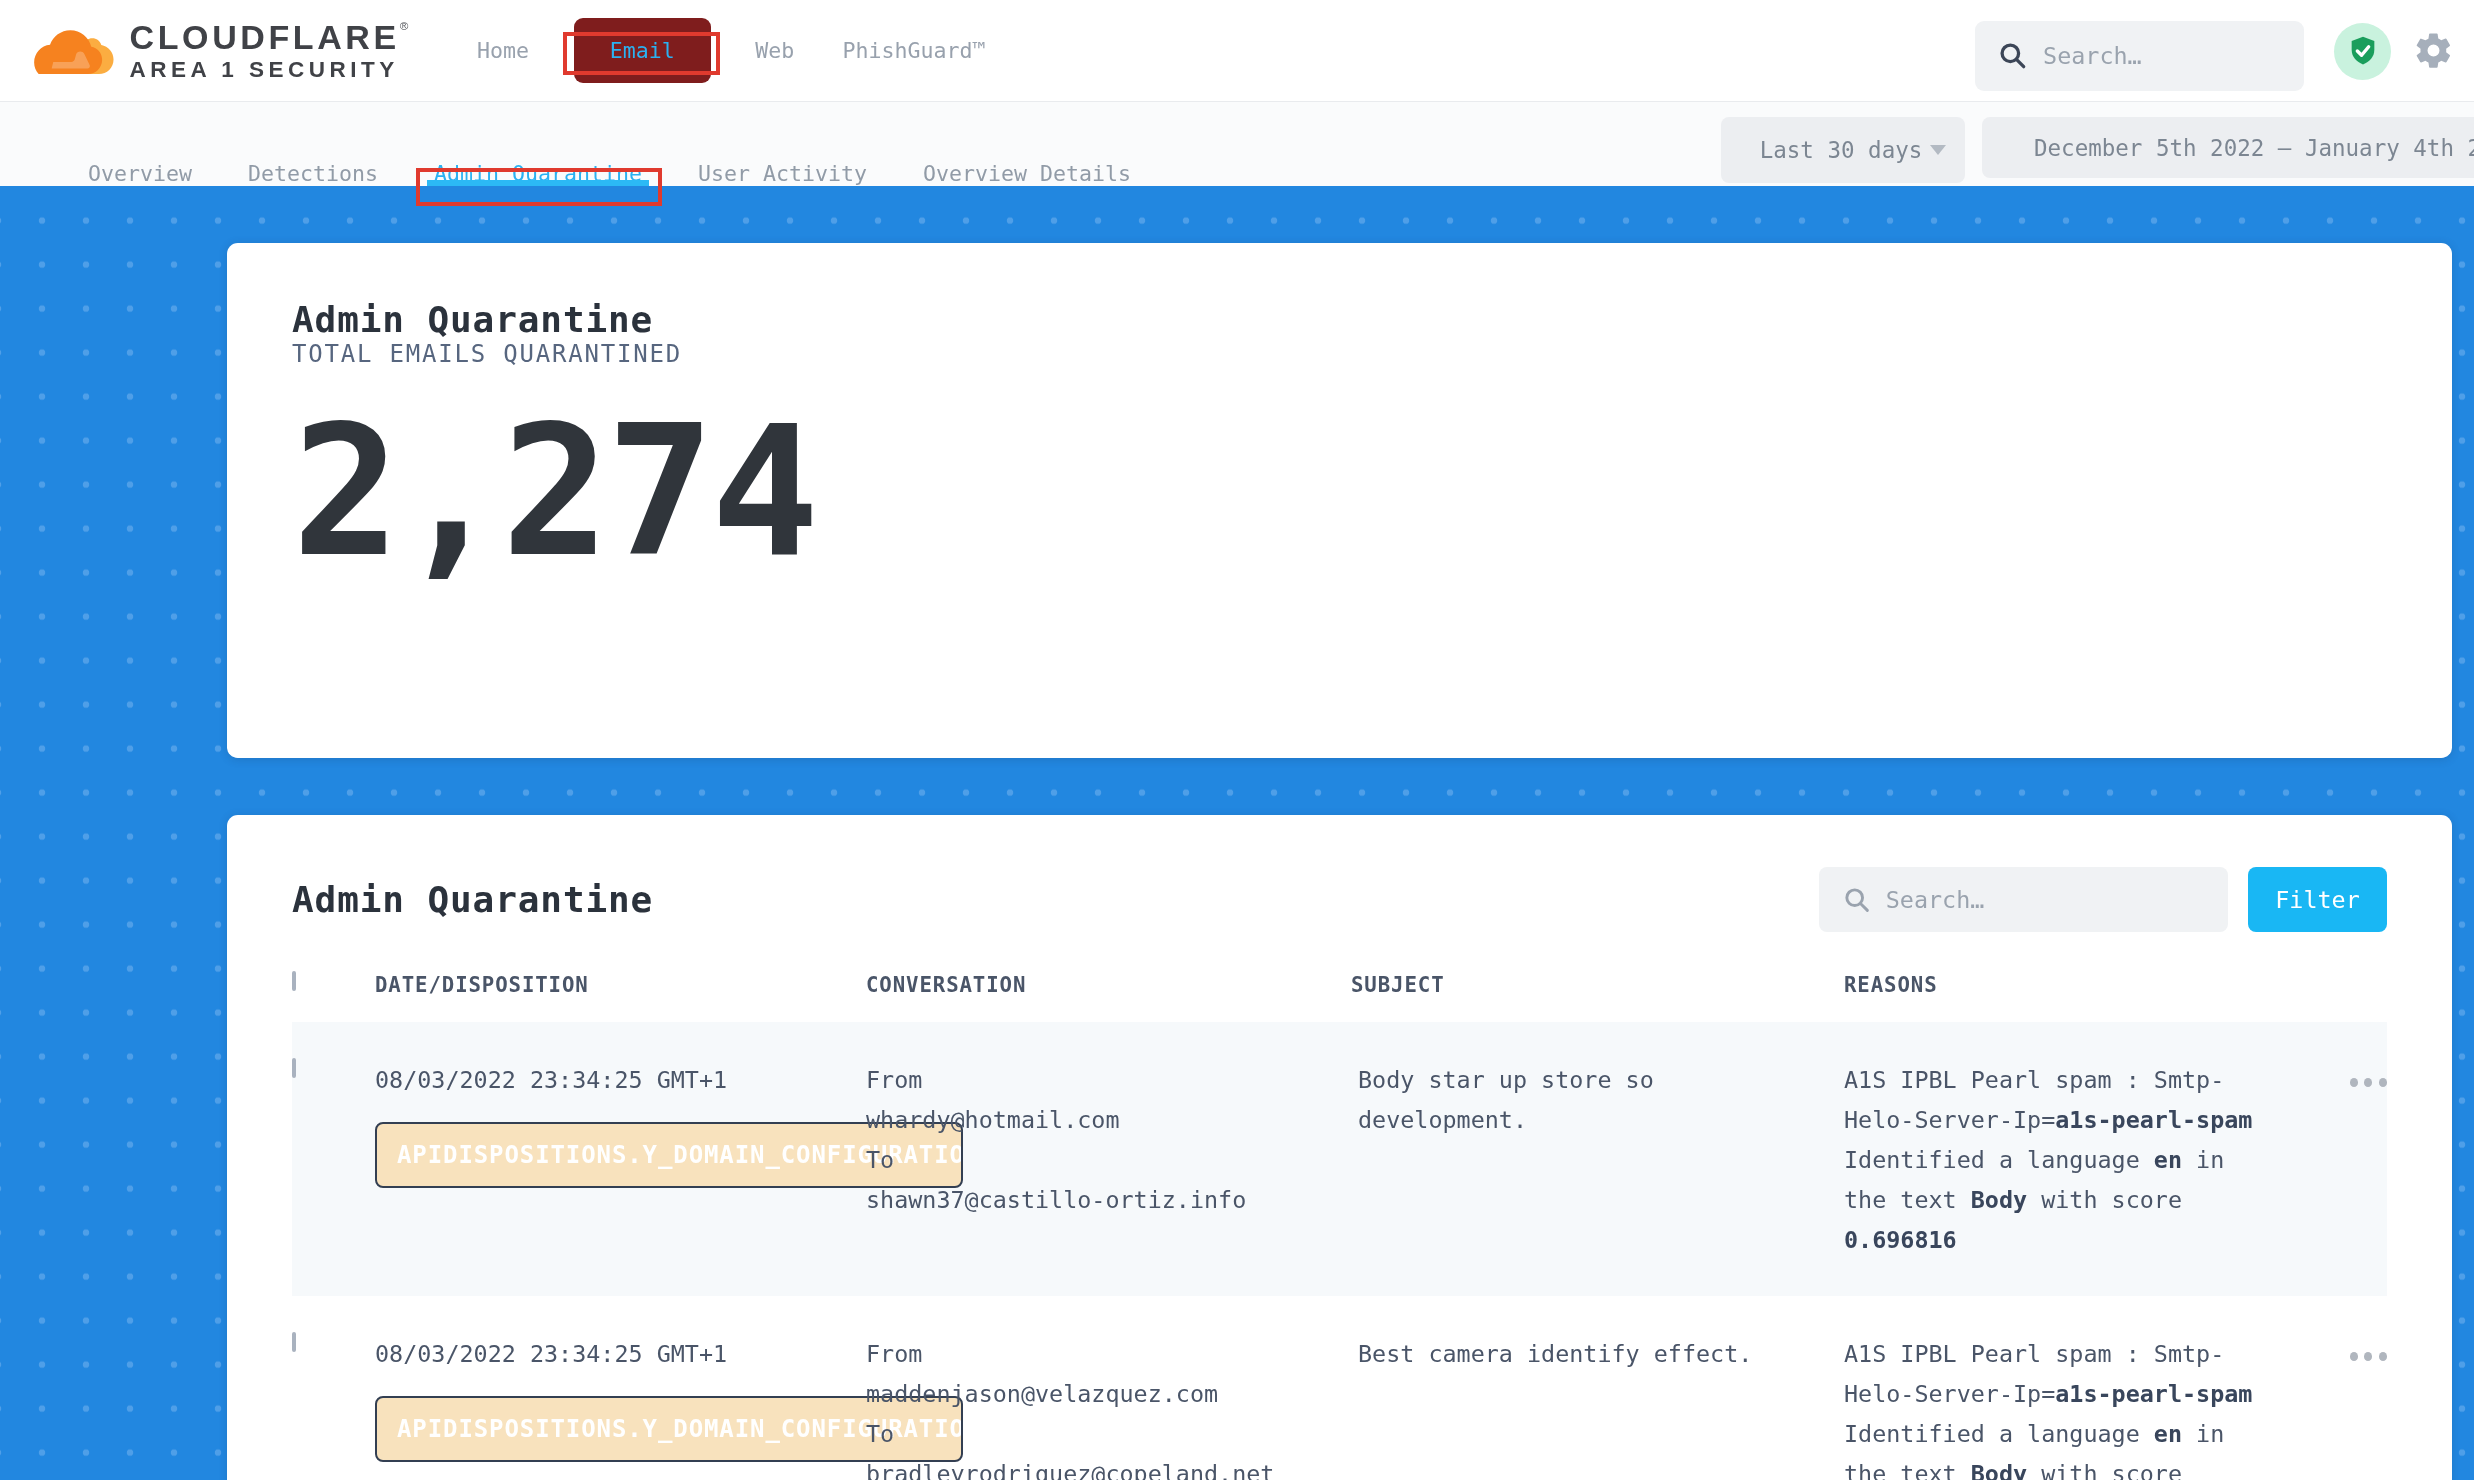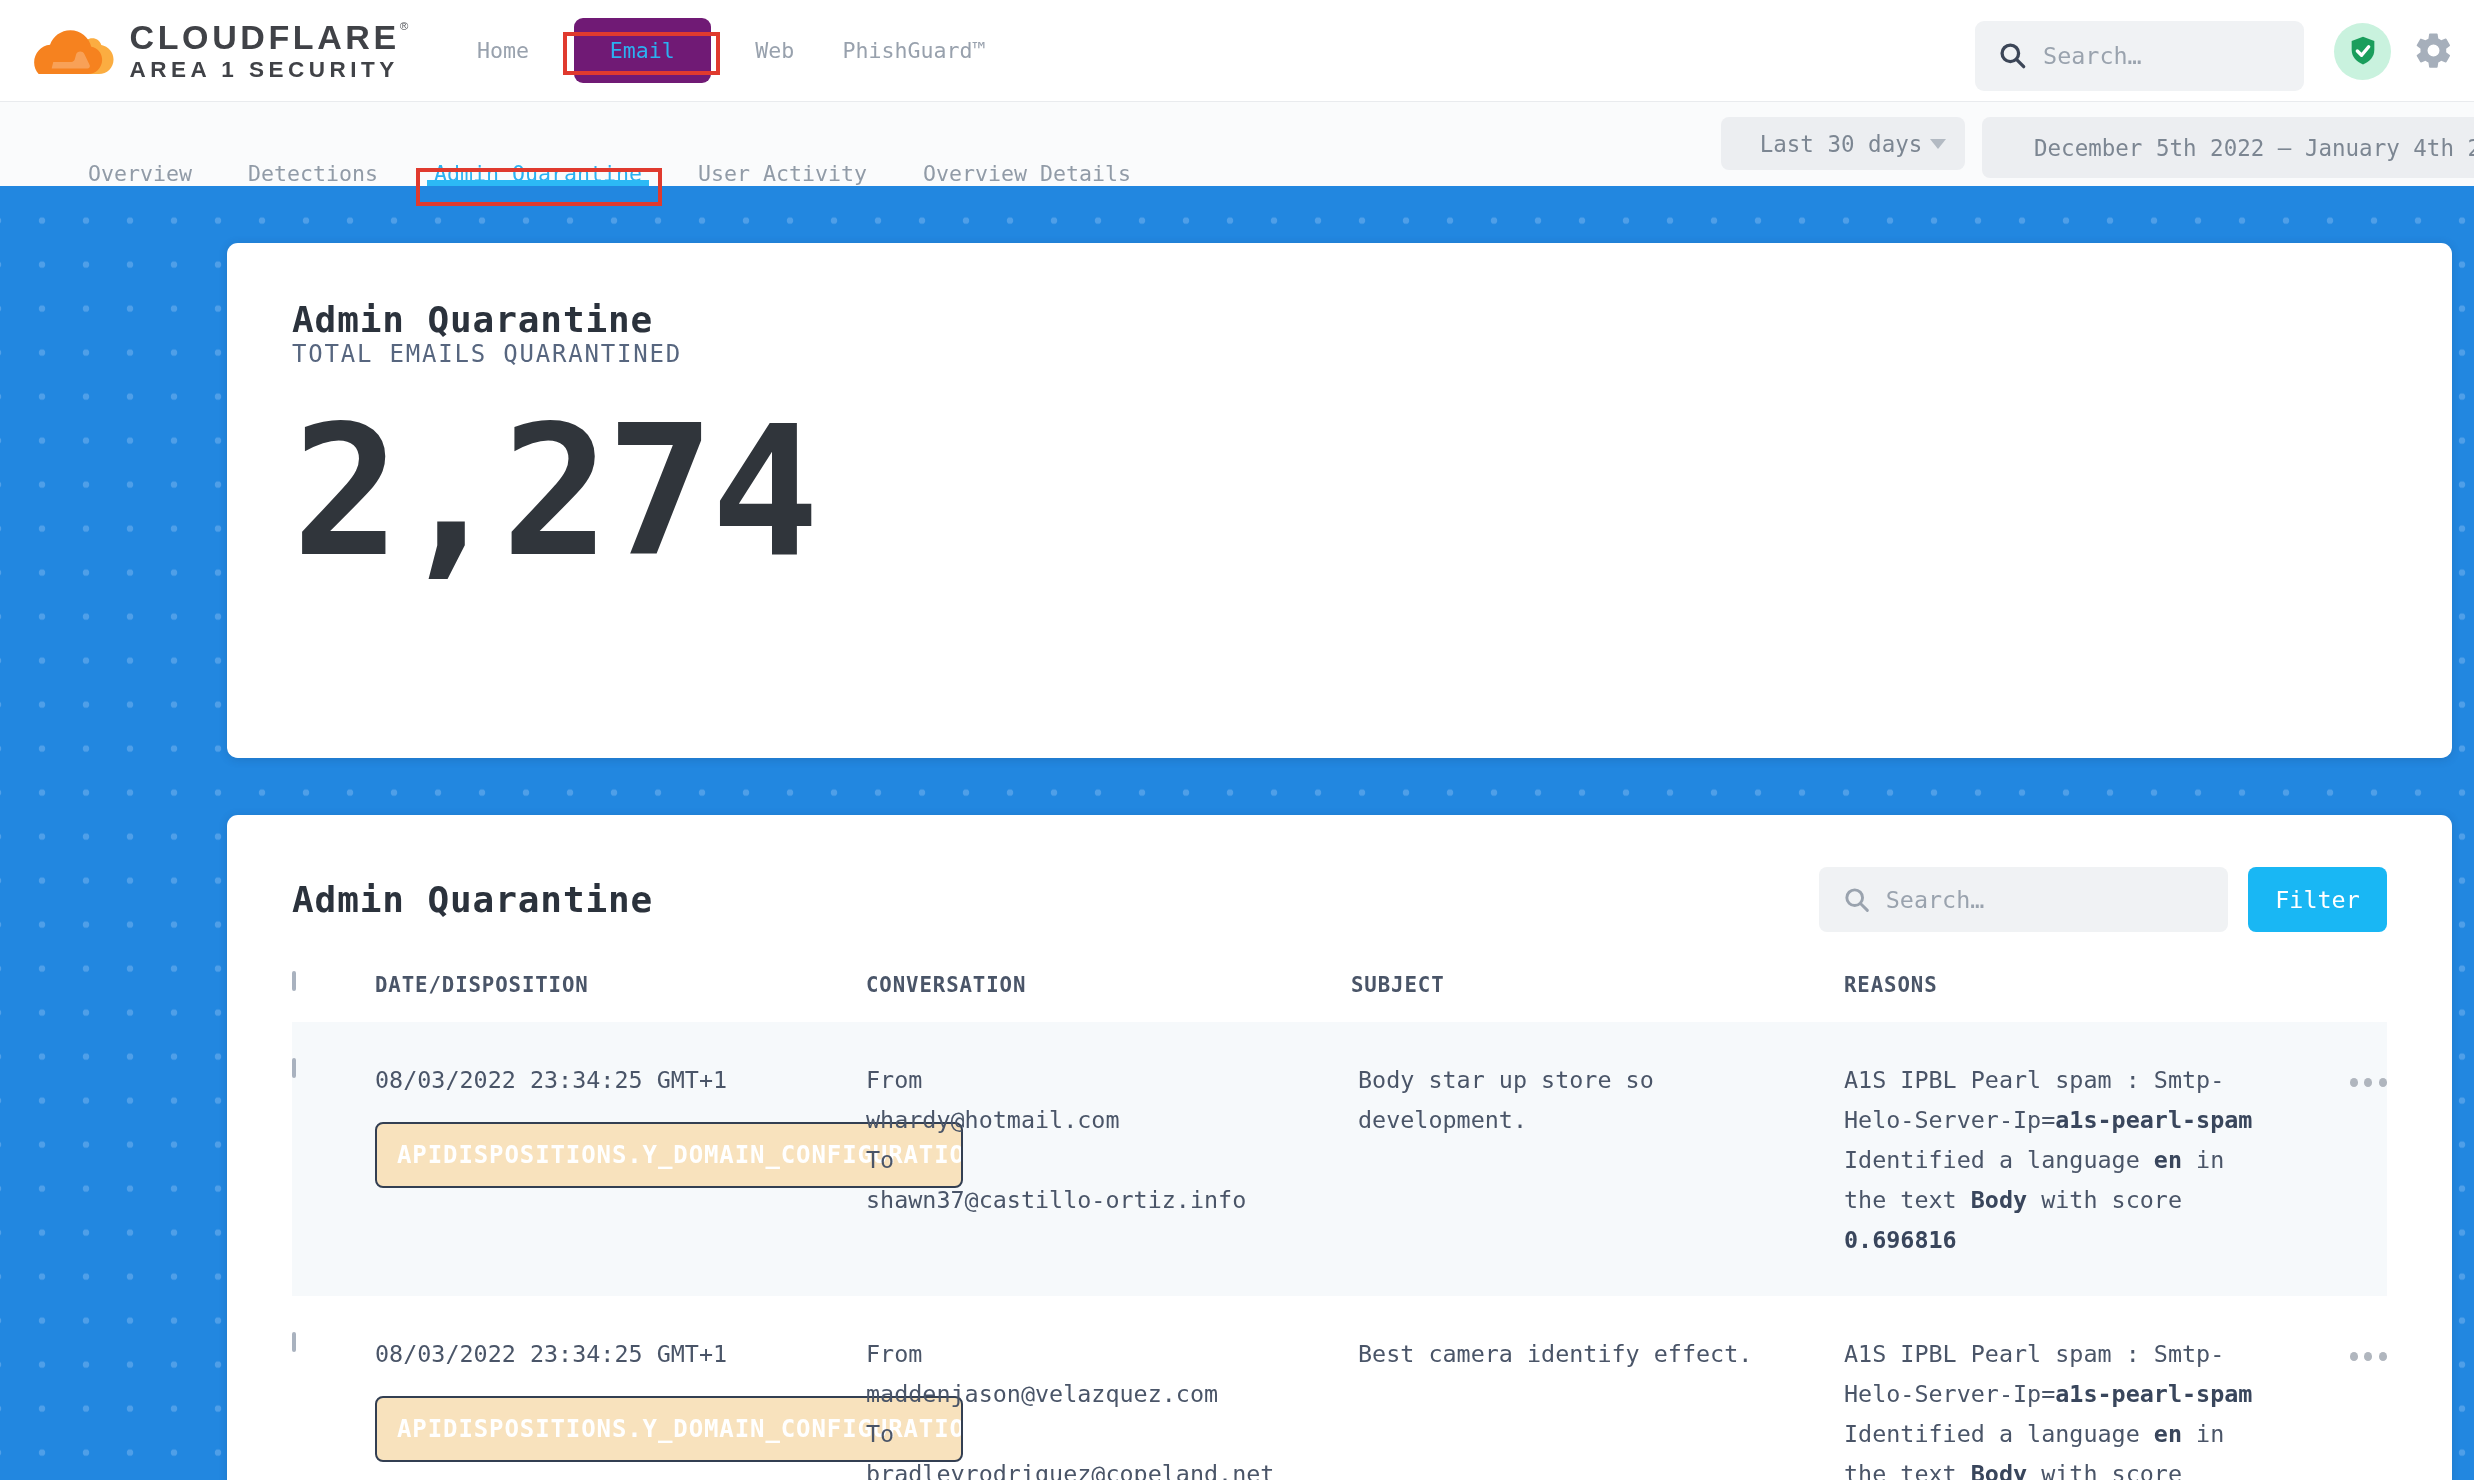--- a/index.html
+++ b/index.html
@@ -19,21 +19,21 @@
   .brand-text { font-family:"Liberation Sans",sans-serif; color:#404247; line-height:1; }
   .brand-name { font-size:34px; font-weight:bold; letter-spacing:3.6px;margin-top:28px; }
   .brand-mark { font-size:11.7px; vertical-align:top; color:#55575c; }
   .brand-sub { font-size:22.5px; font-weight:bold; letter-spacing:4.5px; margin-top:5.4px; }
   .top-nav { display:flex; align-items:center; margin-left:65px; gap:41px; }
   .top-nav-item {
     font-size:21.6px; color:#98a1ad; padding:7.2px 3.6px; cursor:pointer; white-space:nowrap;
   }
   .email-pill-wrap { position:relative; }
   .top-nav-item.active {
-    background:#701a75; color:#2bb1f1; border-radius:9px; padding:20px 36px;
+    background:#7f1d1d; color:#2bb1f1; border-radius:9px; padding:20px 36px;
   }
   .annotation-box {
     position:absolute; border:4.5px solid #e03a2e; pointer-events:none; z-index:30;
   }
   .annotation-email { left:-10.8px; right:-9px; top:-6.3px; bottom:-11.7px; }
   .top-search {
     position:absolute; left:1975px; top:20.7px; width:329px; height:70px;
     background:#f0f2f4; border-radius:9px; display:flex; align-items:center; padding:0 21.6px;
   }
   .top-search input {
@@ -55,21 +55,21 @@
   .subnav-tab {
     position:relative; display:flex; align-items:center;
     font-size:21.6px; color:#919ba7; cursor:pointer; white-space:nowrap;
   }
   .subnav-tab.active { color:#2bb1f1; }
   .tab-underline {
     position:absolute; left:-7.2px; right:-7.2px; bottom:0; height:6.3px; background:#2cb9f5;
   }
   .annotation-adminq { left:-18px; right:-20px; top:7.2px; bottom:-20px; }
   .range-pill {
-    position:absolute; left:1721px; top:15.3px; width:244px; height:53px;
+    position:absolute; left:1721px; top:15.3px; width:244px; height:66px;
     background:#eceef1; border-radius:8px; display:flex; align-items:center; justify-content:center;
     gap:8px; font-size:22.5px; color:#7c8692; cursor:pointer;padding-left:20px;
   }
   .caret-down {
     width:0; height:0; border-left:8px solid transparent; border-right:8px solid transparent;
     border-top:10px solid #b3bac3;
   }
   .daterange-pill {
     position:absolute; left:1982px; top:15.3px; height:61px;
     background:#eceef1; border-radius:8px; display:flex; align-items:center;

